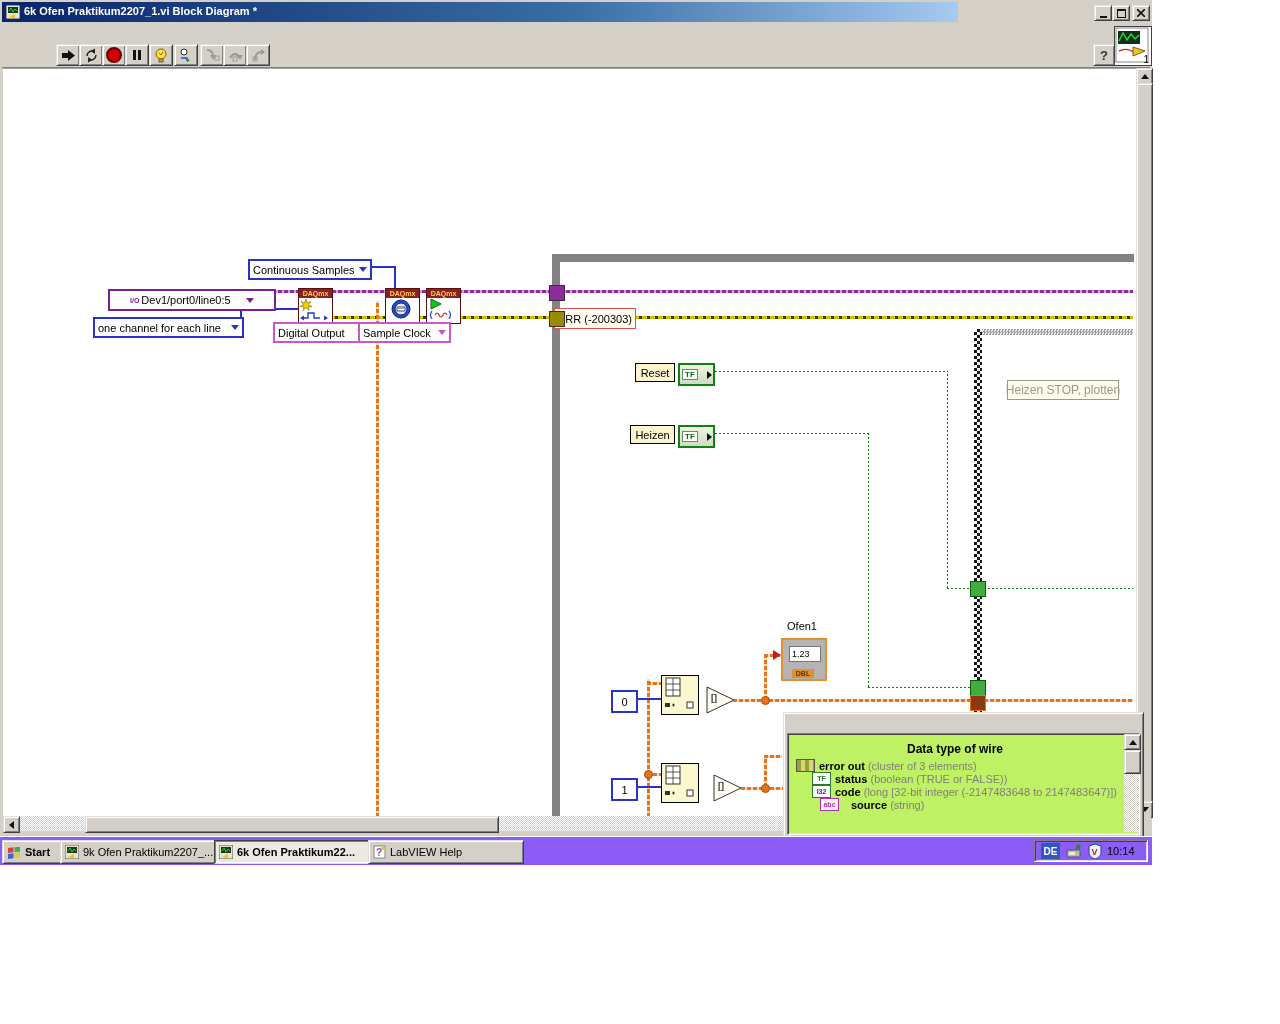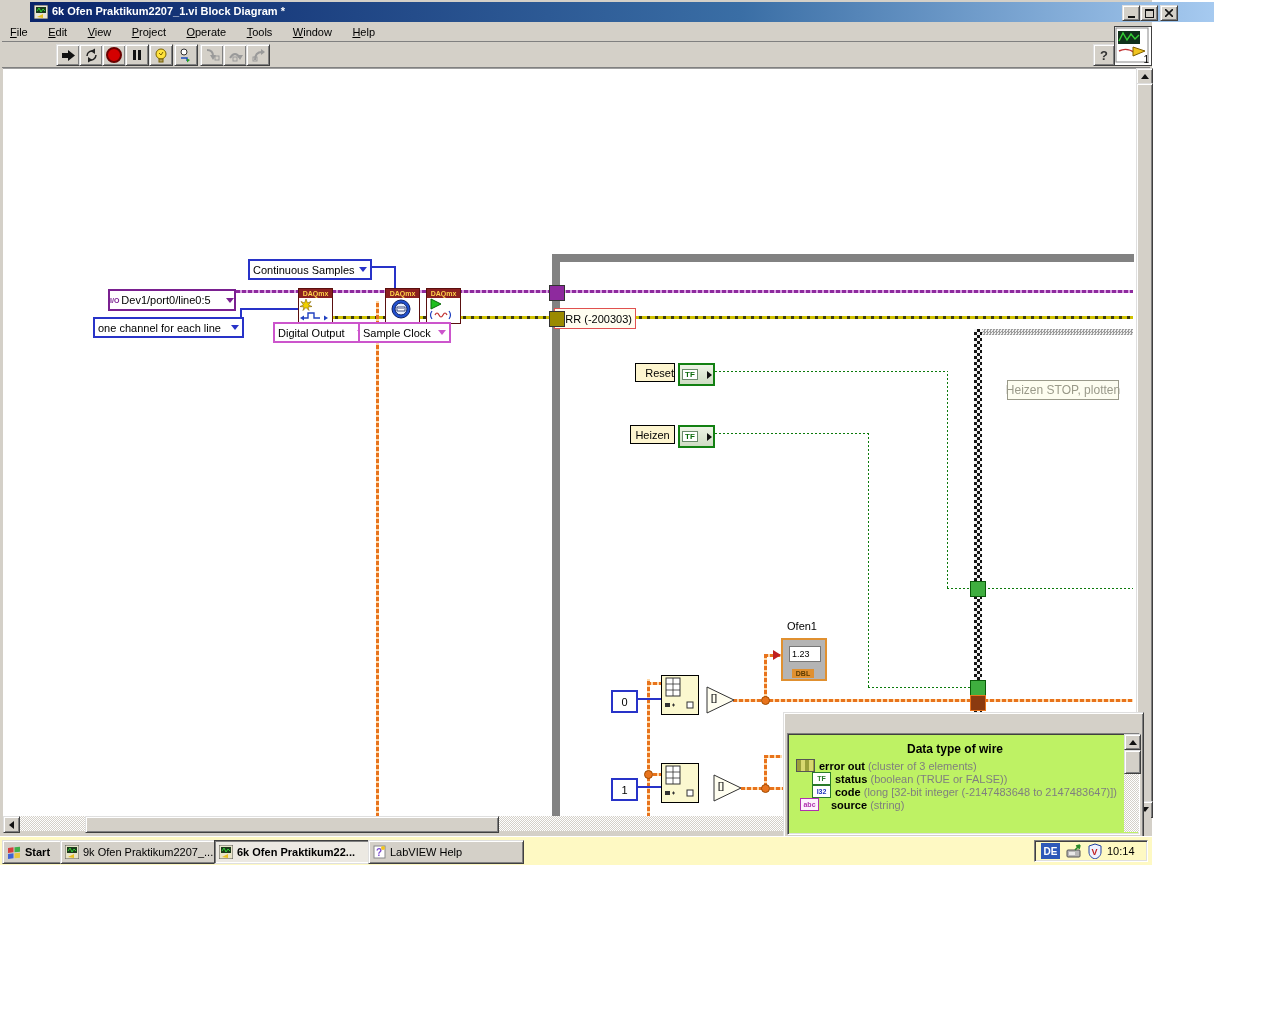--- a/index.html
+++ b/index.html
@@ -21,21 +21,21 @@
   .wGh{height:1px;background:repeating-linear-gradient(90deg,#0b7a0b 0 2px,transparent 2px 4px);}
   .wGv{width:1px;background:repeating-linear-gradient(0deg,#0b7a0b 0 2px,transparent 2px 4px);}
   .wB{background:#2833c8;}
   .dotO{width:7px;height:7px;border-radius:50%;background:#e8731c;border:1px solid #a04a00;}
   .ants{background-image:conic-gradient(#151515 25%,#f4f4f4 0 50%,#151515 0 75%,#f4f4f4 0);background-size:6px 6px;}
   .dither{background-image:conic-gradient(#9c9c9c 25%,#ececec 0 50%,#9c9c9c 0 75%,#ececec 0);background-size:3px 3px;}
   .tun{border:1px solid #333;}
   .lblbox{background:#fdf5cf;border:1px solid #000;font-size:11px;color:#000;display:flex;align-items:center;justify-content:center;}
   .enum{background:#fff;border:2px solid #2833c8;font-size:11px;display:flex;align-items:center;padding:0 3px;color:#000;}
   .sel{background:#fff;border:2px solid #cc55cc;font-size:11px;display:flex;align-items:center;padding:0 3px;color:#000;}
-  .ioc{background:#fff;border:2px solid #7a2090;font-size:11px;display:flex;align-items:center;padding:0 0;color:#000;}
+  .ioc{background:#fff;border:2px solid #7a2090;font-size:11px;display:flex;align-items:center;padding:0 20px;color:#000;}
   .tri-dn-b{width:0;height:0;border-left:4px solid transparent;border-right:4px solid transparent;border-top:5px solid #2833c8;margin-left:auto;}
   .tri-dn-p{width:0;height:0;border-left:4px solid transparent;border-right:4px solid transparent;border-top:5px solid #cc55cc;margin-left:auto;}
   .tri-dn-v{width:0;height:0;border-left:4px solid transparent;border-right:4px solid transparent;border-top:5px solid #7a2090;margin-left:auto;}
   .daq{border:1px solid #5a0f0f;background:#fff;}
   .daqhdr{background:#8b2020;color:#ffd24a;font-size:7px;font-weight:bold;text-align:center;height:9px;line-height:9px;letter-spacing:0;}
   .tf{border:2px solid #128012;background:linear-gradient(#eef4e6,#cfdcc4);display:flex;align-items:center;justify-content:flex-start;}
   .tf .tfbox{background:#fff;border:1px solid #6a8a6a;font-size:8px;font-weight:bold;color:#0a6a0a;padding:0 2px;margin-left:2px;line-height:9px;}
   .tf .tfarr{width:0;height:0;border-top:4px solid transparent;border-bottom:4px solid transparent;border-left:5px solid #111;margin-left:auto;margin-right:1px;}
   .node-ico{background:#fbf8cf;border:1px solid #000;}
   .sb-track{background-image:conic-gradient(#fff 25%,#d4d0c8 0 50%,#fff 0 75%,#d4d0c8 0);background-size:2px 2px;}
@@ -49,51 +49,41 @@
   .chico{width:17px;height:11px;font-size:7px;font-weight:bold;display:flex;align-items:center;justify-content:center;flex:none;}
   .taskbtn{display:flex;align-items:center;gap:4px;font-size:11px;padding:0 4px;overflow:hidden;white-space:nowrap;}
   .tbactive{background:#ece9e2;border-color:#404040 #dfdfdf #dfdfdf #404040;box-shadow:inset 1px 1px 0 #808080, inset -1px -1px 0 #fff;font-weight:bold;}
 </style>
 </head>
 <body>
 <div id="canvas">
 
 <div id="screen">
 
-  <div class="abs titlebar" style="left:2px;top:2px;width:1184px;height:20px;margin-left:28px;">
+  <div class="abs titlebar" style="left:2px;top:2px;width:956px;height:20px;">
     <svg class="abs" style="left:4px;top:3px;" width="14" height="14">
       <rect x="0" y="0" width="14" height="14" fill="#e8e4d8" stroke="#444"></rect>
       <rect x="2" y="2" width="10" height="6" fill="#1a3a1a"></rect>
       <polyline points="3,6 5,3 7,7 9,4 11,6" fill="none" stroke="#35d035" stroke-width="1"></polyline>
       <polygon points="3,12 9,9 9,13" fill="#e8c020"></polygon>
     </svg>
     <div class="abs" style="left:22px;top:3px;">6k Ofen Praktikum2207_1.vi Block Diagram *</div>
     <div class="abs raised ctr" style="left:1092px;top:3px;width:16px;height:14px;">
           <div style="width:7px;height:2px;background:#111;margin-top:7px;"></div>
         </div>
     <div class="abs raised ctr" style="left:1110px;top:3px;width:16px;height:14px;">
           <div style="width:7px;height:6px;border:1px solid #111;border-top-width:2px;"></div>
         </div>
     <div class="abs raised ctr" style="left:1130px;top:3px;width:16px;height:14px;">
       <svg width="8" height="8">
             <path d="M0 0 L8 8 M8 0 L0 8" stroke="#111" stroke-width="1.6"></path>
           </svg>
     </div>
   </div>
 
-  <div class="abs" style="left:2px;top:22px;width:1148px;height:19px;background:#d4d0c8;border-bottom:1px solid #808080;">
-    <span class="menu-item">File</span>
-    <span class="menu-item">Edit</span>
-    <span class="menu-item">View</span>
-    <span class="menu-item">Project</span>
-    <span class="menu-item">Operate</span>
-    <span class="menu-item">Tools</span>
-    <span class="menu-item">Window</span>
-    <span class="menu-item">Help</span>
-  </div>
 
   <div class="abs" style="left:2px;top:42px;width:1148px;height:25px;background:#d4d0c8;border-bottom:1px solid #808080;">
     <div class="abs raised tbtn" style="left:54px;top:2px;">
       <svg width="15" height="13">
             <path d="M1 4 h6 v-3 l7 5.5 -7 5.5 v-3 h-6 z" fill="#111"></path>
           </svg>
     </div>
     <div class="abs raised tbtn" style="left:77px;top:2px;">
       <svg width="15" height="15">
         <path d="M3 8 a5 5 0 0 1 7.5-4.3" fill="none" stroke="#222" stroke-width="1.5"></path>
@@ -277,21 +267,21 @@
 
     <div class="abs sel" style="left:270px;top:253px;width:87px;height:17px;gap:8px;">
       <span>Digital Output</span>
       <div class="tri-dn-p"></div>
     </div>
     <div class="abs sel" style="left:355px;top:253px;width:83px;height:17px;">
       <span>Sample Clock</span>
       <div class="tri-dn-p"></div>
     </div>
 
-    <div class="abs lblbox" style="left:632px;top:294px;width:38px;height:17px;justify-content:flex-end;">
+    <div class="abs lblbox" style="left:632px;top:294px;width:38px;height:17px;">
           <span>Reset</span>
         </div>
     <div class="abs tf" style="left:675px;top:294px;width:33px;height:19px;">
       <span class="tfbox">TF</span>
           <div class="tfarr"></div>
     </div>
     <div class="abs lblbox" style="left:627px;top:356px;width:43px;height:17px;">
           <span>Heizen</span>
         </div>
     <div class="abs tf" style="left:675px;top:356px;width:33px;height:19px;">
@@ -380,34 +370,34 @@
         <span><b>error out</b> <span>(cluster of 3 elements)</span></span>
       </div>
       <div class="chrow" style="left:24px;top:38px;">
         <span class="chico" style="border:1px solid #2a7a2a;color:#2a7a2a;background:#fff;">TF</span>
         <span><b>status</b> <span>(boolean (TRUE or FALSE))</span></span>
       </div>
       <div class="chrow" style="left:24px;top:51px;">
         <span class="chico" style="border:1px solid #2a7a2a;color:#2233bb;background:#fff;">I32</span>
         <span><b>code</b> <span>(long [32-bit integer (-2147483648 to 2147483647)])</span></span>
       </div>
-      <div class="chrow" style="left:12px;top:64px;gap:12px;">
+      <div class="chrow" style="left:32px;top:64px;gap:12px;">
         <span class="chico" style="border:1px solid #b030b0;color:#b030b0;background:#fdf0fd;">abc</span>
         <span><b>source</b> <span>(string)</span></span>
       </div>
       <div class="abs sb-track" style="right:0;top:0;width:15px;height:98px;">
         <div class="raised ctr" style="width:15px;height:14px;">
               <div class="arrow-up"></div>
             </div>
         <div class="raised" style="width:15px;height:22px;"></div>
       </div>
     </div>
   </div>
 
-  <div class="abs" style="left:0;top:836px;width:1152px;height:28px;background:#fef9c3;border-top:1px solid #fff;">
+  <div class="abs" style="left:0;top:836px;width:1152px;height:28px;background:#8b5cf6;border-top:1px solid #fff;">
     <div class="abs raised taskbtn" style="left:2px;top:3px;width:53px;height:22px;font-weight:bold;">
       <svg width="14" height="14">
         <g transform="skewY(-6)">
           <rect x="1" y="3" width="5.5" height="5" fill="#d43f3f"></rect>
               <rect x="7.5" y="3" width="5.5" height="5" fill="#3fae4a"></rect>
           <rect x="1" y="9" width="5.5" height="5" fill="#3f62d4"></rect>
               <rect x="7.5" y="9" width="5.5" height="5" fill="#e8c53f"></rect>
         </g>
       </svg>
       <span>Start</span>

